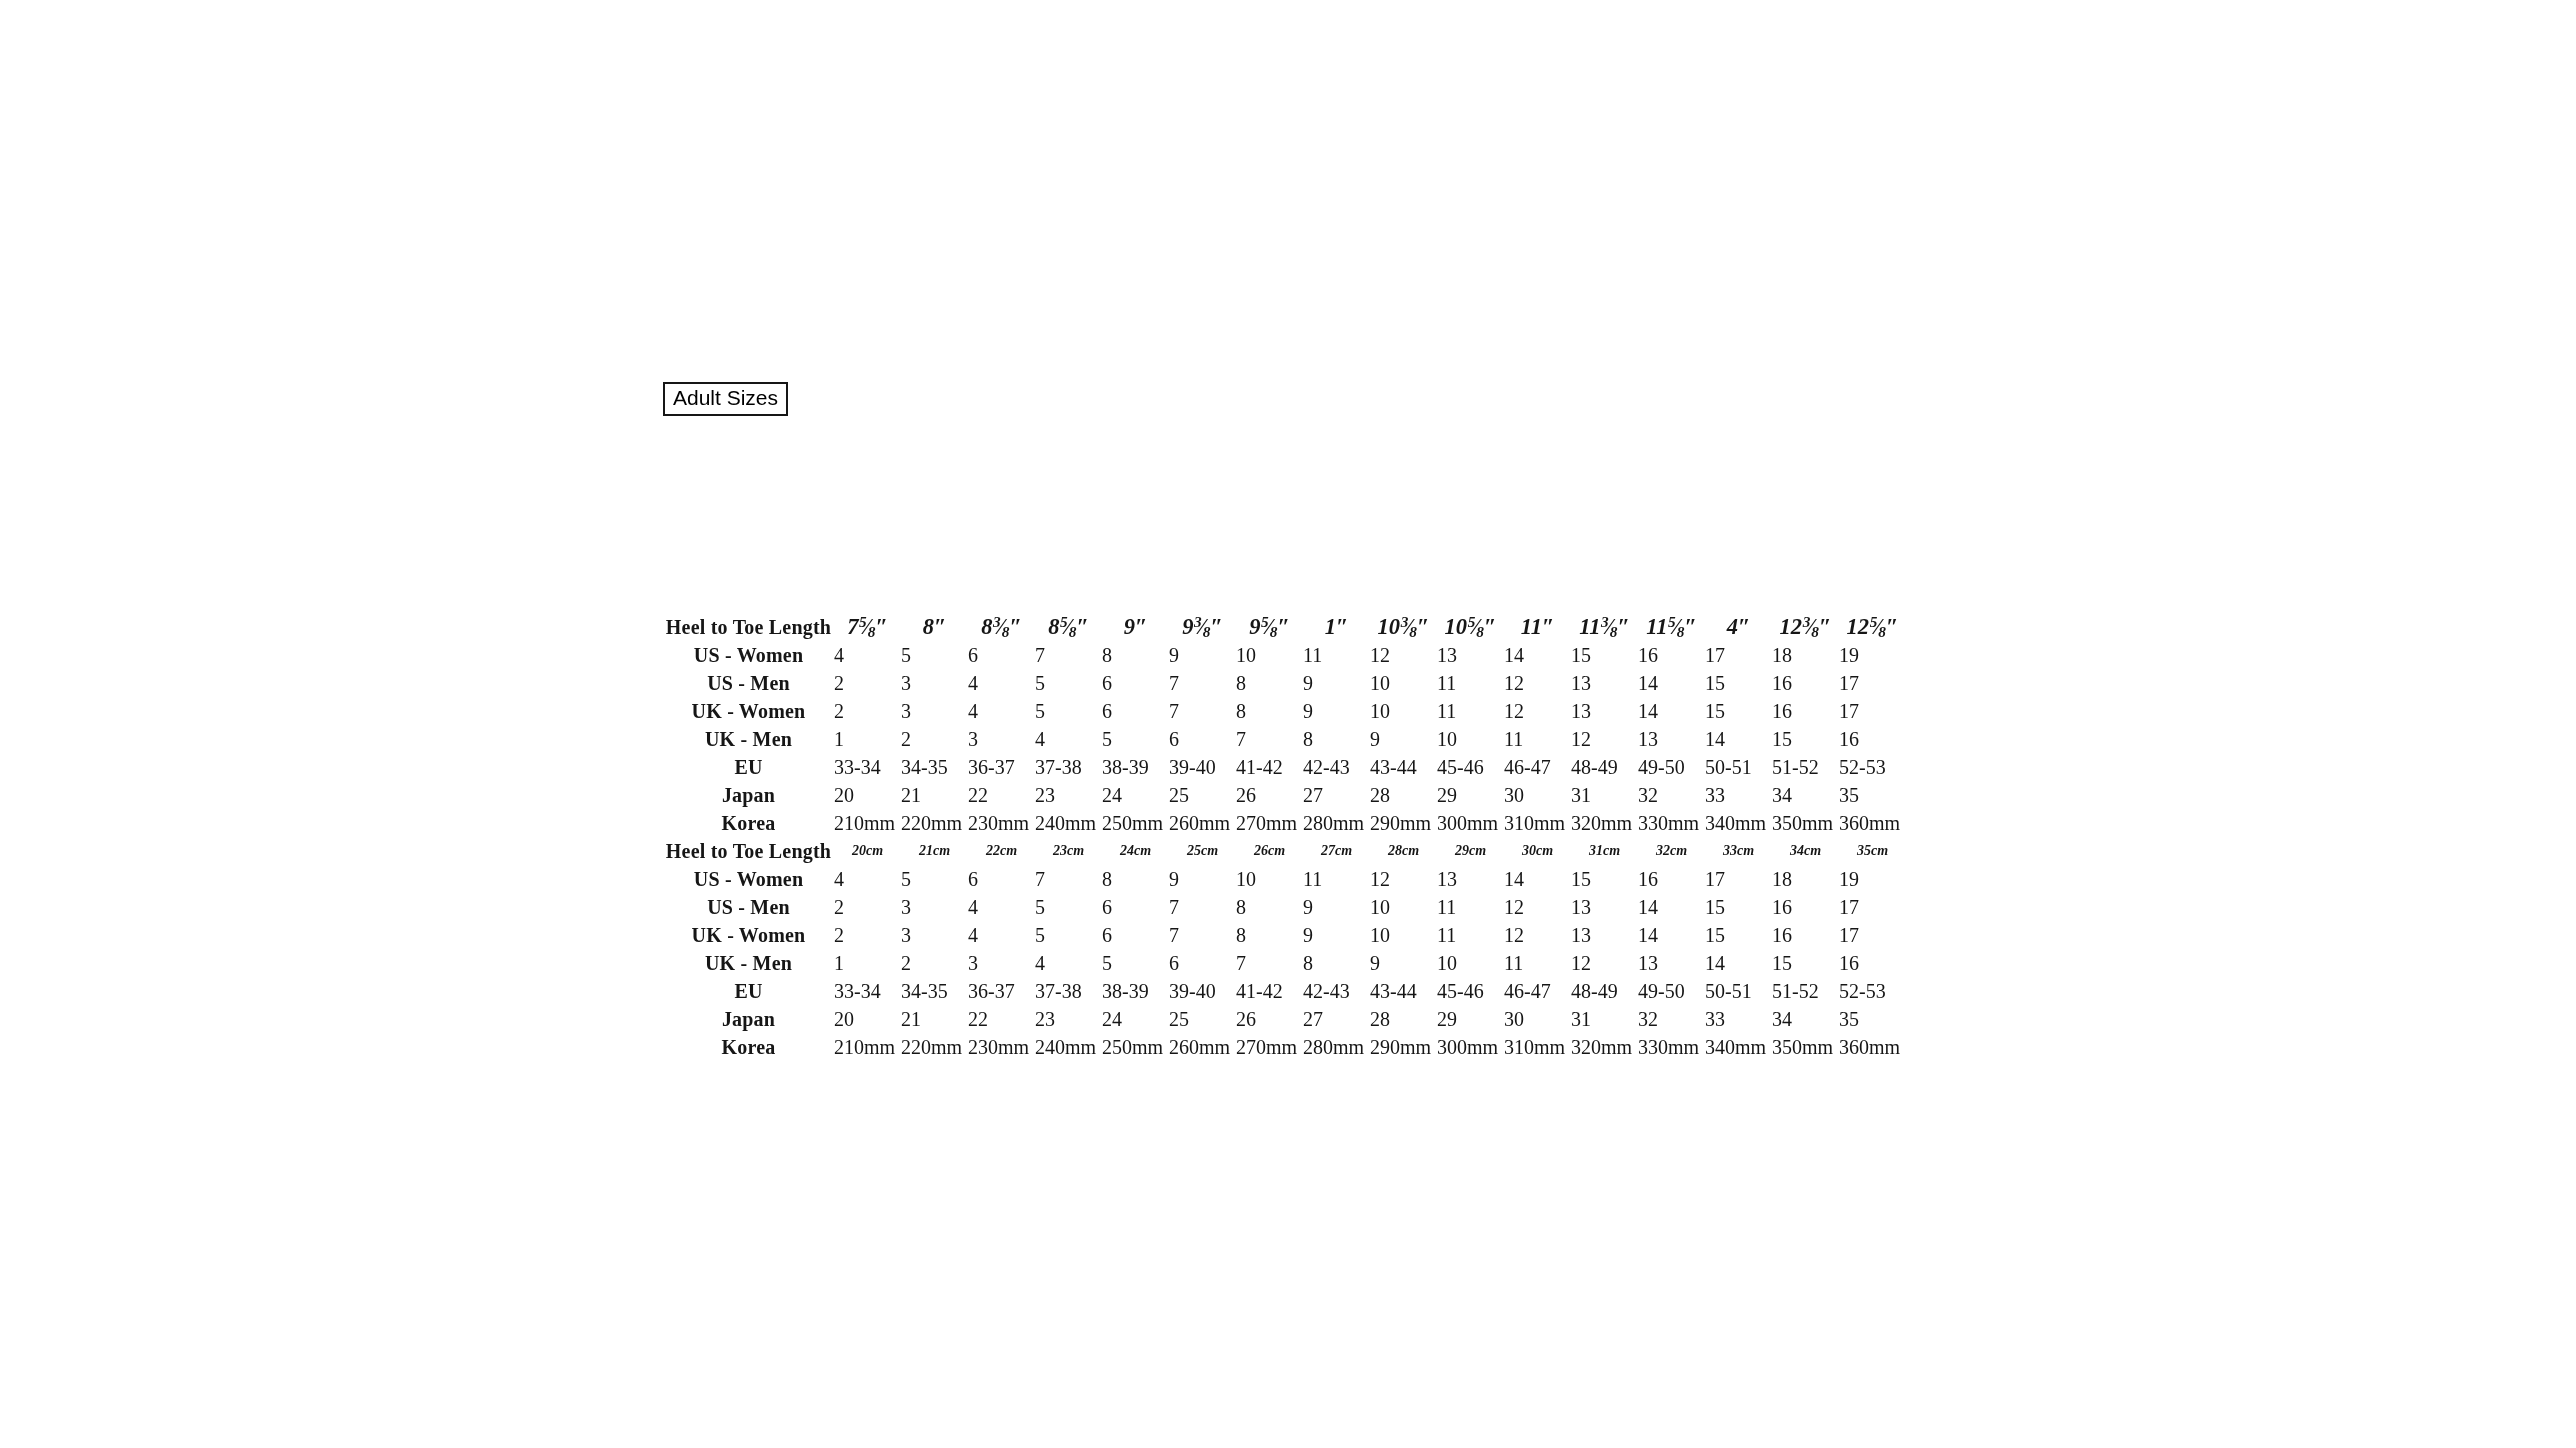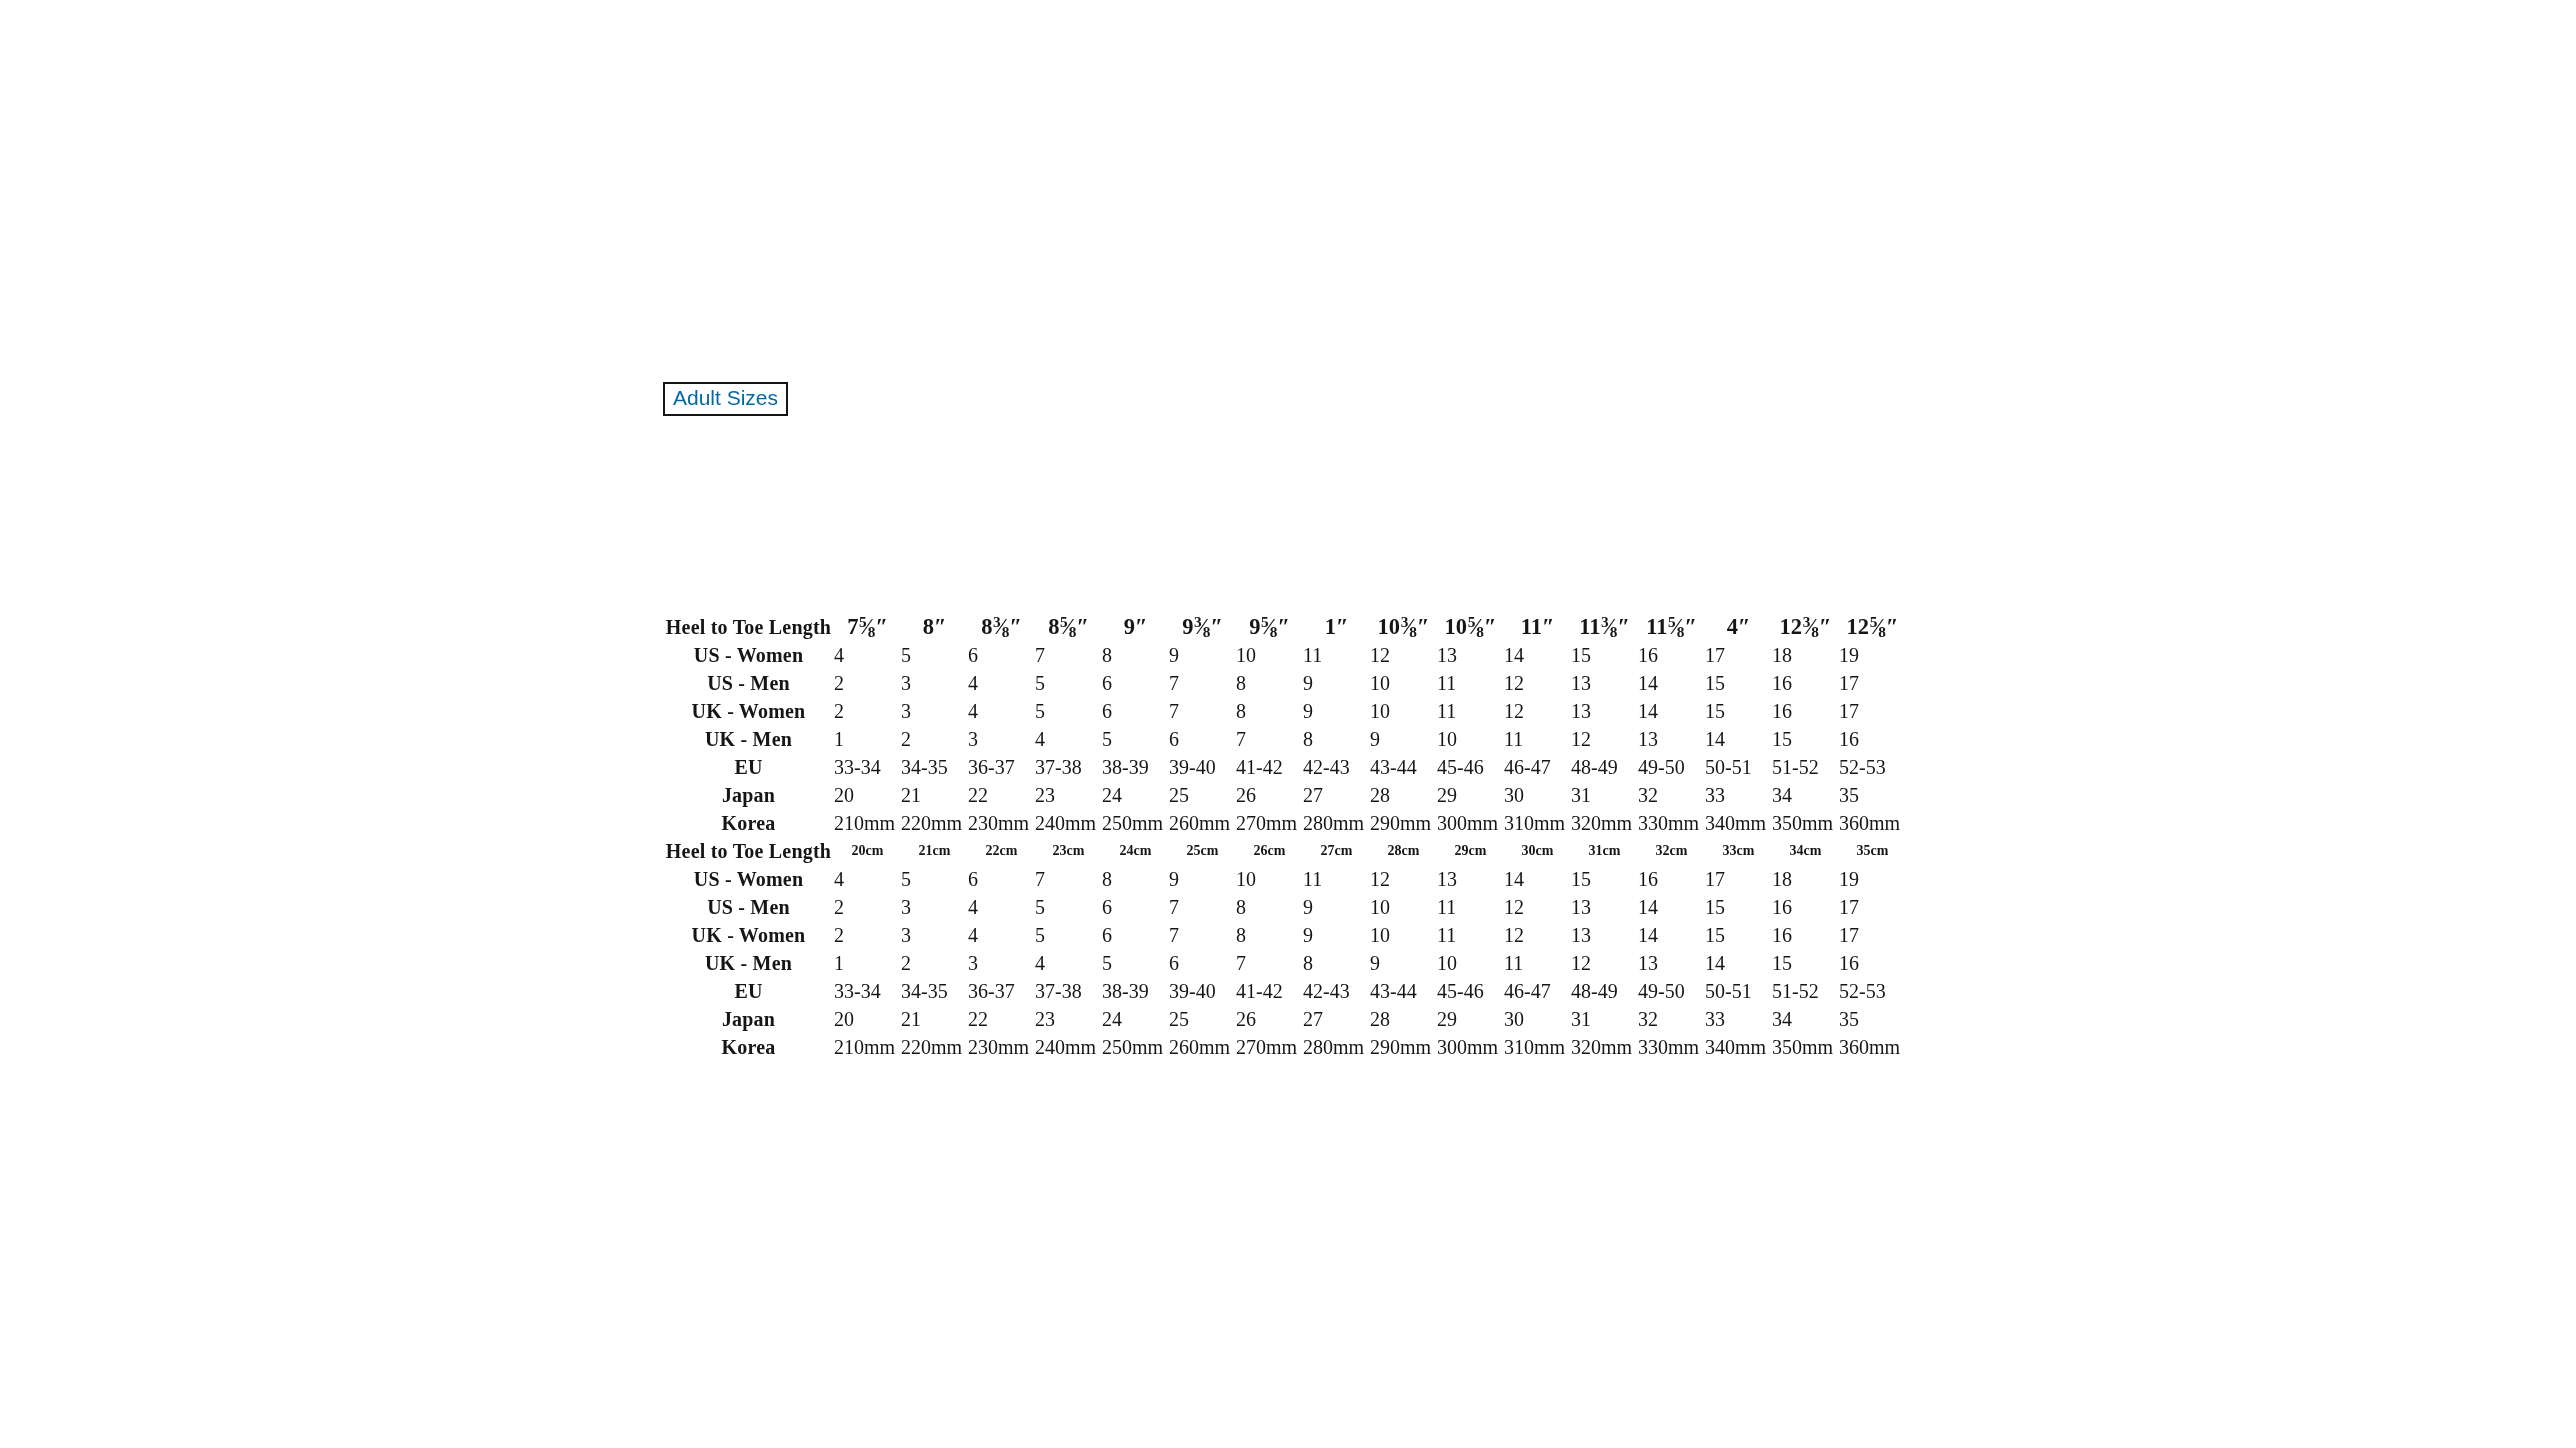--- a/index.html
+++ b/index.html
@@ -20,21 +20,21 @@
   }
   .adult-sizes-box {
     position: absolute;
     left: 663px;
     top: 382px;
     border: 2.2px solid #161616;
     padding: 2.2px 8px 4.3px 8px;
     font-family: "Liberation Sans", sans-serif;
     font-size: 21px;
     line-height: 1.1;
-    color: #0369a1;
+    color: #000000;
     background: #ffffff;
     cursor: pointer;
     white-space: nowrap;
   }
   .tip {
     position: absolute;
     left: 663px;
     top: 434px;
     font-size: 20px;
     line-height: 1.15;
@@ -59,20 +59,21 @@
   td.row-label {
     width: 171px;
     text-align: center;
     font-weight: bold;
     letter-spacing: 0.2px;
   }
   td.col-header {
     width: 67px;
     text-align: center;
     font-weight: bold;
+    font-style: italic;
   }
   tr.inch-header td.col-header { font-size: 22.5px; }
   tr.cm-header td.col-header { font-size: 14px; }
   td.data-cell {
     width: 67px;
     text-align: left;
     padding-left: 1.4px;
   }
   td.col-header sup {
     font-size: 0.68em;

